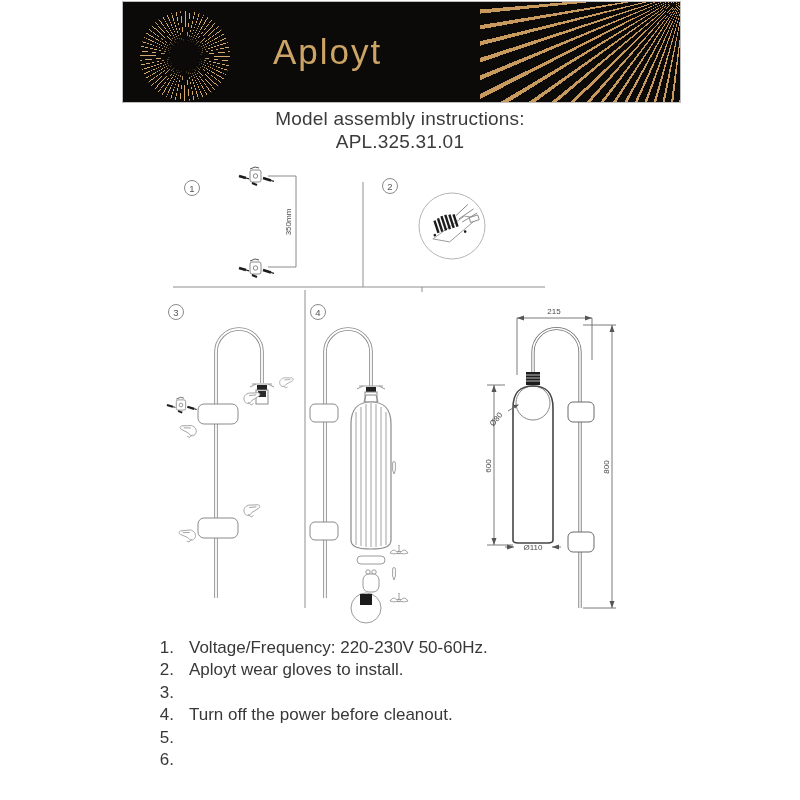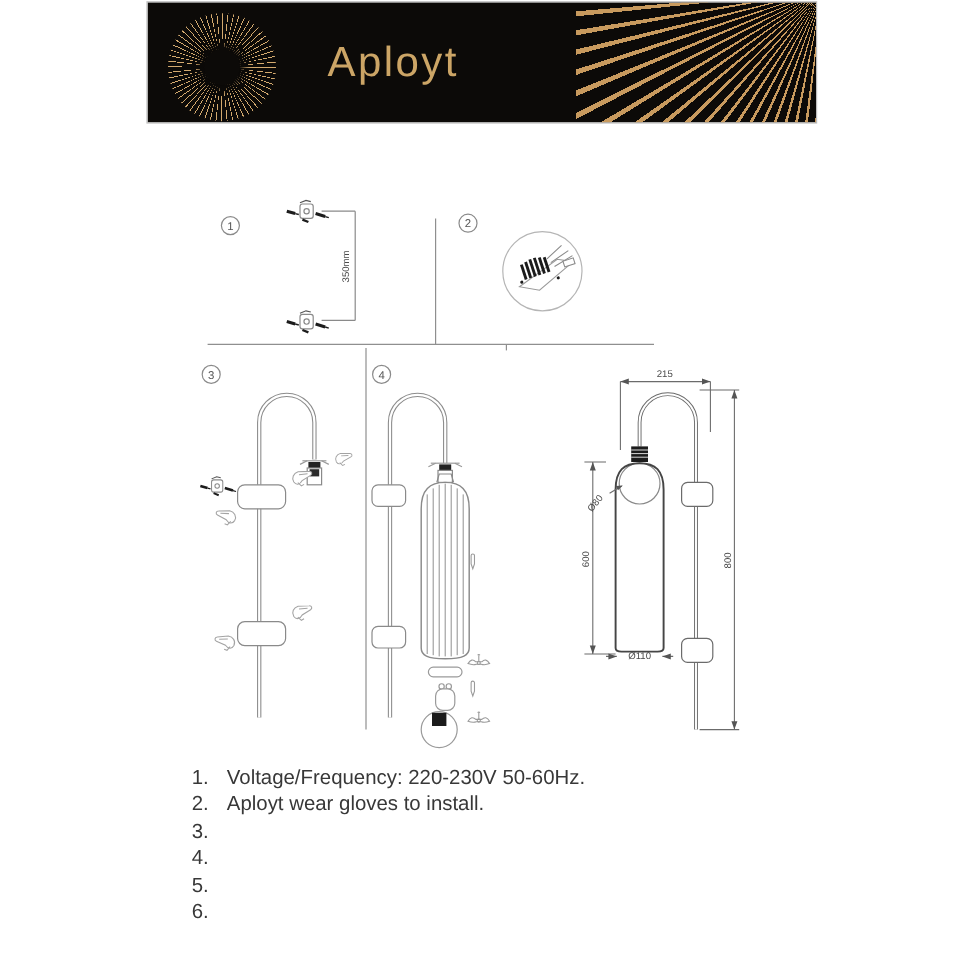--- a/index.html
+++ b/index.html
@@ -36,20 +36,22 @@
 <body>
 
 <div class="banner">
   <div class="sunburst"></div>
   <div class="sunburst-hole"></div>
   <span class="logo-text">Aployt</span>
   <div class="corner-rays"></div>
 </div>
 
 <div class="title-block">
+  <div class="title-line">Model assembly instructions:</div>
+  <div class="title-line">APL.325.31.01</div>
 </div>
 
 <svg class="figure" viewBox="140 155 520 480" xmlns="http://www.w3.org/2000/svg">
   <defs>
     <g id="bracket">
       <path d="M-13,0 l7,2" stroke="#1c1c1c" stroke-width="2.6" fill="none"></path>
       <path d="M-6,2 l3,.8" stroke="#1c1c1c" stroke-width="1.2" fill="none"></path>
       <rect x="-2" y="-6" width="11" height="12" rx="2" fill="#fff" stroke="#8a8a8a" stroke-width="1"></rect>
       <circle cx="3.5" cy="0" r="2.2" fill="none" stroke="#8a8a8a" stroke-width="1"></circle>
       <path d="M-2,-7 l5,-2 4,1" stroke="#555" stroke-width="1" fill="none"></path>
@@ -227,20 +229,21 @@
   </div>
   <div class="instr-row">
     <span class="instr-num">2.</span>
     <span class="instr-text">Aployt wear gloves to install.</span>
   </div>
   <div class="instr-row">
     <span class="instr-num">3.</span>
   </div>
   <div class="instr-row">
     <span class="instr-num">4.</span>
+    <span class="instr-text">Turn off the power before cleanout.</span>
   </div>
   <div class="instr-row">
     <span class="instr-num">5.</span>
   </div>
   <div class="instr-row">
     <span class="instr-num">6.</span>
   </div>
 </div>
 
 </body></html>

